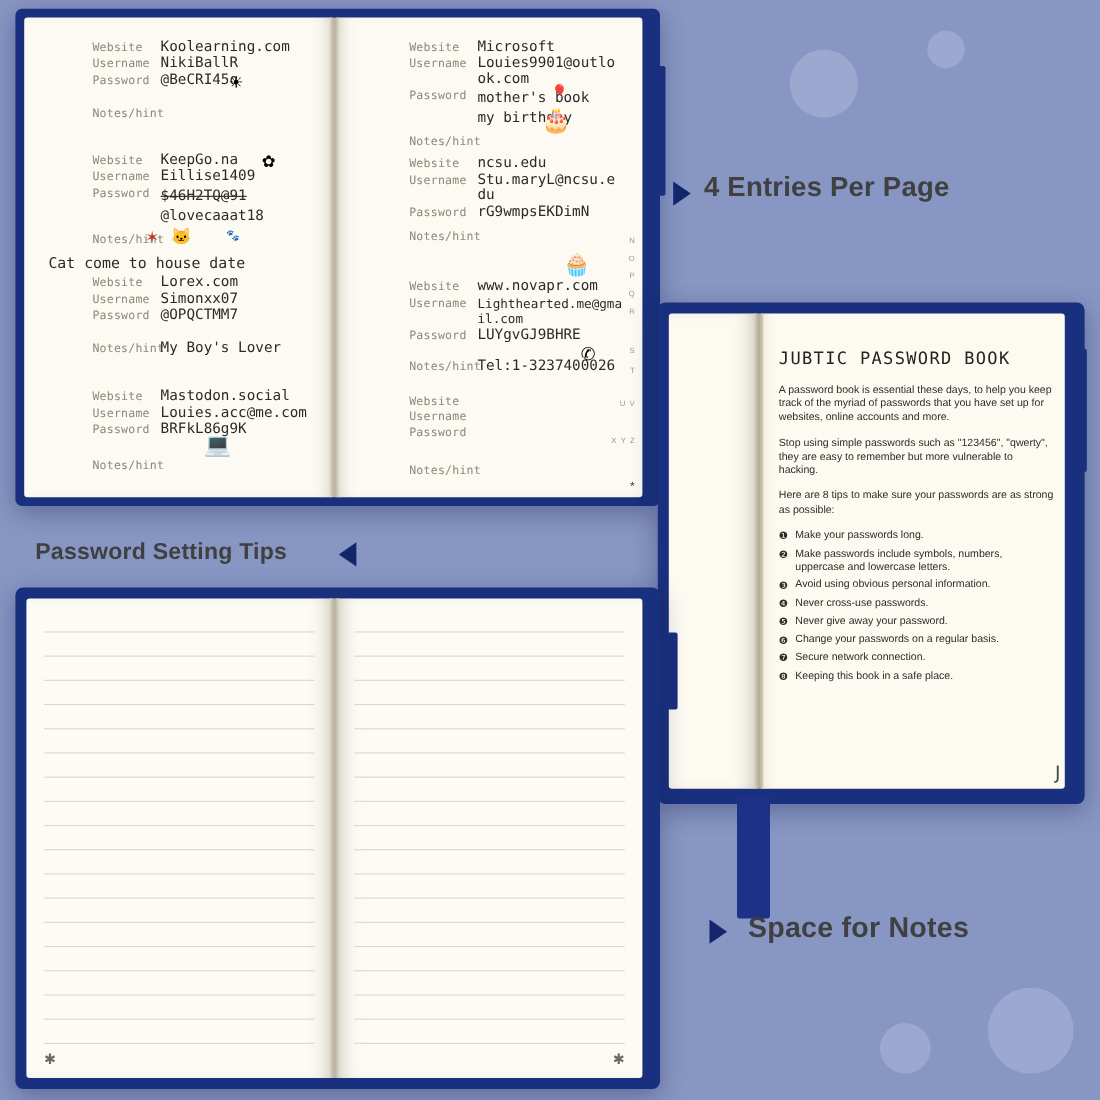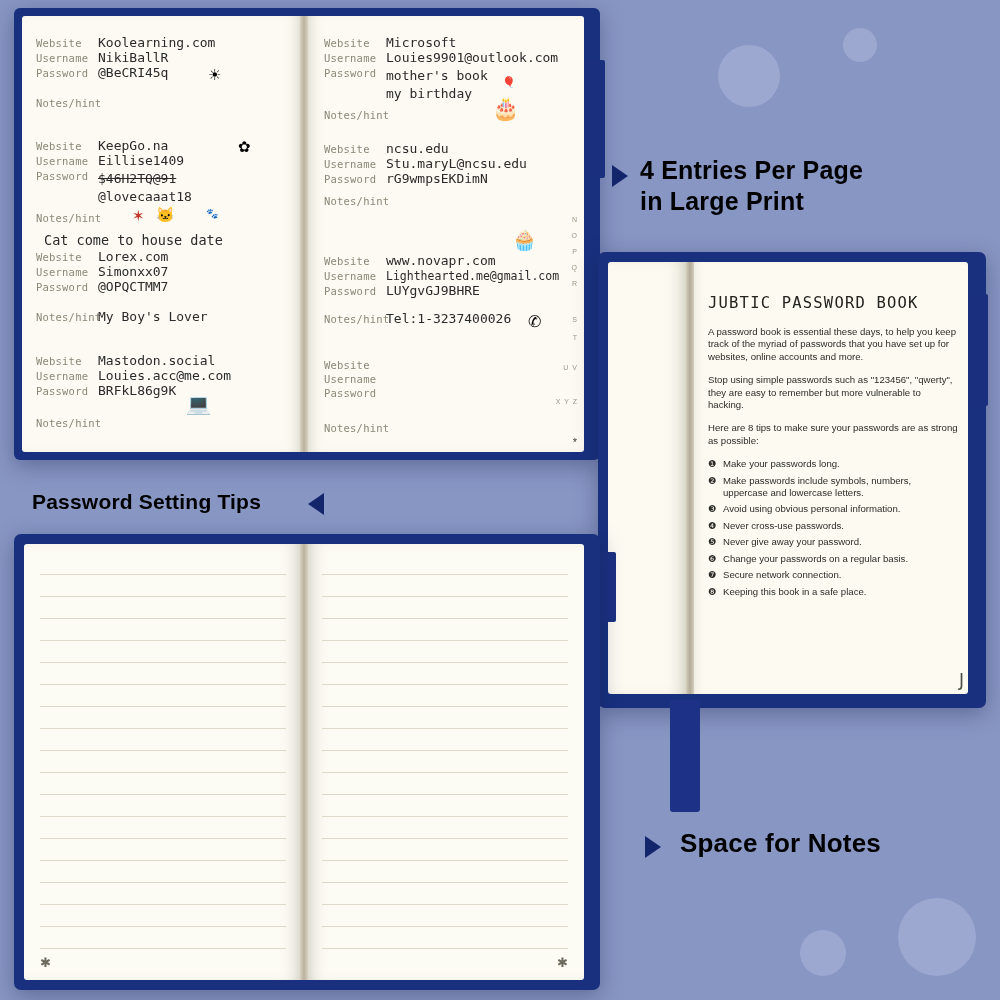--- a/index.html
+++ b/index.html
@@ -31,32 +31,32 @@
   #book-entries .pgL{left:8px;width:280px;border-radius:3px 0 0 3px;
       box-shadow:inset -12px 0 16px -12px rgba(120,110,90,.45);}
   #book-entries .pgR{left:292px;width:278px;border-radius:0 3px 3px 0;
       box-shadow:inset 12px 0 16px -12px rgba(120,110,90,.45);}
   #book-entries .gutter{position:absolute;left:286px;top:8px;width:8px;height:436px;
       background:linear-gradient(90deg,#d9d2c0,#b9b2a0,#d9d2c0);}
 
   .entry{position:absolute;left:14px;width:250px;}
   .erow{display:flex;align-items:flex-start;margin-bottom:1px;}
   .elabel{width:62px;flex:0 0 62px;font-size:10.5px;color:#8b8878;
-          font-family:"DejaVu Sans Mono", monospace;letter-spacing:.2px;padding-top:1px;}
+          font-family:"DejaVu Sans Mono", monospace;letter-spacing:.2px;padding-top:1px;margin-left:48px;}
   .evalue{font-size:13px;color:#2a2a2a;font-family:"DejaVu Sans Mono", monospace;
           line-height:14px;word-break:break-all;}
   .strike{text-decoration:line-through;}
   .doodle{position:absolute;font-size:15px;}
 
   
   .idx{position:absolute;right:6px;font-size:7px;color:#9a978a;
        font-family:"Liberation Sans",sans-serif;letter-spacing:1px;}
 
   
-  #book-tips{left:598px;top:252px;width:388px;height:456px;}
+  #book-tips{left:598px;top:275px;width:388px;height:456px;}
   #book-tips .pg{position:absolute;top:10px;height:432px;background:#fcfaf1;}
   #book-tips .pgL{left:10px;width:80px;border-radius:3px 0 0 3px;
       box-shadow:inset -14px 0 18px -12px rgba(120,110,90,.5);}
   #book-tips .pgR{left:94px;width:276px;border-radius:0 3px 3px 0;
       box-shadow:inset 10px 0 14px -12px rgba(120,110,90,.35);}
   #book-tips .gutter{position:absolute;left:88px;top:10px;width:8px;height:432px;
       background:linear-gradient(90deg,#d5cebc,#b3ab98,#d5cebc);}
   .tips-title{position:absolute;left:110px;top:42px;width:250px;font-size:15.5px;
       letter-spacing:1.2px;color:#23231f;font-family:"DejaVu Sans Mono", monospace;}
   .tips-body{position:absolute;left:110px;top:74px;width:250px;font-size:9.6px;
@@ -75,21 +75,21 @@
       box-shadow:inset -14px 0 18px -12px rgba(120,110,90,.45);}
   #book-notes .pgR{left:292px;width:278px;border-radius:0 3px 3px 0;
       box-shadow:inset 14px 0 18px -12px rgba(120,110,90,.45);}
   #book-notes .gutter{position:absolute;left:286px;top:10px;width:8px;height:436px;
       background:linear-gradient(90deg,#d9d2c0,#bab2a0,#d9d2c0);}
   .lines{position:absolute;left:0;right:0;top:0;bottom:0;}
   .lines i{position:absolute;height:1px;background:#ddd8c8;left:16px;right:16px;display:block;}
   .star{position:absolute;font-size:13px;color:#6d6a5e;}
 
   
-  .callout{position:absolute;color:#000000;font-weight:bold;letter-spacing:.2px;}
+  .callout{position:absolute;color:#404040;font-weight:bold;letter-spacing:.2px;}
   .tri{position:absolute;width:0;height:0;}
   .tri-r{border-top:11px solid transparent;border-bottom:11px solid transparent;
          border-left:16px solid #14266b;}
   .tri-l{border-top:11px solid transparent;border-bottom:11px solid transparent;
          border-right:16px solid #14266b;}
   #callout-entries{left:640px;top:155px;width:320px;font-size:25px;line-height:31px;}
   #callout-tips{left:32px;top:490px;font-size:21px;}
   #callout-notes{left:680px;top:828px;font-size:26px;}
 </style>
 </head>
@@ -388,20 +388,19 @@
         <i style="top:404px"></i>
     </div>
     <div class="star" style="right:16px;bottom:10px;">✱</div>
   </div>
   <div class="gutter"></div>
 </div>
 
 <div class="tri tri-r" style="left:612px;top:165px;"></div>
 <div class="callout" id="callout-entries">
   <div>4 Entries Per Page</div>
-  <div>in Large Print</div>
 </div>
 
 <div class="callout" id="callout-tips">Password Setting Tips</div>
 <div class="tri tri-l" style="left:308px;top:493px;"></div>
 
 <div class="tri tri-r" style="left:645px;top:836px;"></div>
 <div class="callout" id="callout-notes">Space for Notes</div>
 
 </body></html>

